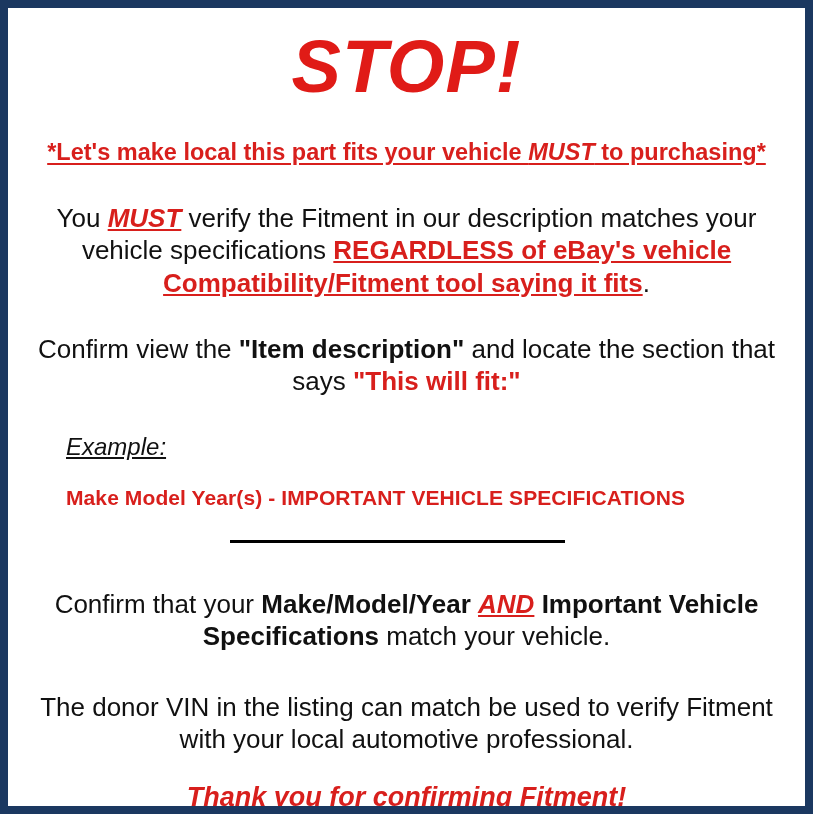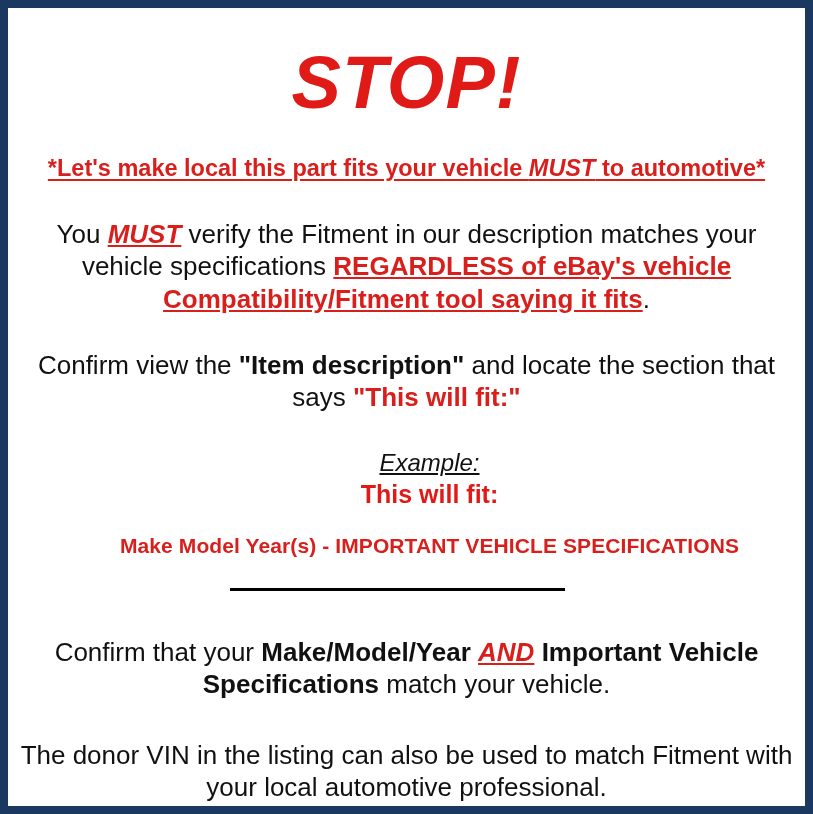--- a/index.html
+++ b/index.html
@@ -16,21 +16,21 @@
     box-sizing: border-box;
     background: #ffffff;
     border: 8px solid #1b3860;
     position: relative;
     overflow: hidden;
   }
   #notice-body {
     box-sizing: border-box;
     width: 100%;
     height: 100%;
-    padding: 22px 12px 0 12px;
+    padding: 6px 12px 0 12px;
     display: flex;
     flex-direction: column;
     align-items: stretch;
   }
 
   .stop-title {
     text-align: center;
     color: #e01b17;
     font-weight: bold;
     font-style: italic;
@@ -85,21 +85,21 @@
     font-weight: bold;
   }
   .k-bold {
     color: #111111;
     font-weight: bold;
   }
 
   .example-block {
     margin-top: 36px;
     padding-left: 46px;
-    text-align: center;
+    text-align: left;
   }
   .example-label {
     color: #111111;
     font-size: 24px;
     font-style: italic;
     text-decoration: underline;
     text-underline-offset: 2px;
     line-height: 1.15;
     display: inline-block;
   }
@@ -145,45 +145,44 @@
 </style>
 </head>
 <body>
 
 <div id="notice-card">
   <div id="notice-body">
 
     <div class="stop-title">STOP!</div>
 
     <div class="headline">
-      <span>*Let's make local this part fits your vehicle </span><span class="ital">MUST</span><span> to automotive*</span>
+      <span>*Let's make local this part fits your vehicle </span><span class="ital">MUST</span><span> to purchasing*</span>
     </div>
 
     <p class="para para-must">
       <span>You </span><span class="r-bold-ital-u">MUST</span><span> verify the Fitment in our description matches your vehicle specifications </span><span class="r-bold-u">REGARDLESS of eBay's vehicle Compatibility/Fitment tool saying it fits</span><span>.</span>
     </p>
 
     <p class="para para-view">
       <span>Confirm view the </span><span class="k-bold">"Item description"</span><span> and locate the section that says </span><span class="r-bold">"This will fit:"</span>
     </p>
 
     <div class="example-block">
       <div>
         <span class="example-label">Example:</span>
       </div>
-      <div class="example-fit">This will fit:</div>
       <div class="example-spec">Make Model Year(s) - IMPORTANT VEHICLE SPECIFICATIONS</div>
     </div>
 
     <div class="divider-wrap">
       <div class="divider-line"></div>
     </div>
 
     <p class="para para-confirm">
       <span>Confirm that your </span><span class="k-bold">Make/Model/Year</span><span> </span><span class="r-bold-ital-u">AND</span><span> </span><span class="k-bold">Important Vehicle Specifications</span><span> match your vehicle.</span>
     </p>
 
-    <p class="para para-vin">The donor VIN in the listing can also be used to match Fitment with your local automotive professional.</p>
+    <p class="para para-vin">The donor VIN in the listing can match be used to verify Fitment with your local automotive professional.</p>
 
     <div class="thanks">Thank you for confirming Fitment!</div>
 
   </div>
 </div>
 
 </body></html>

